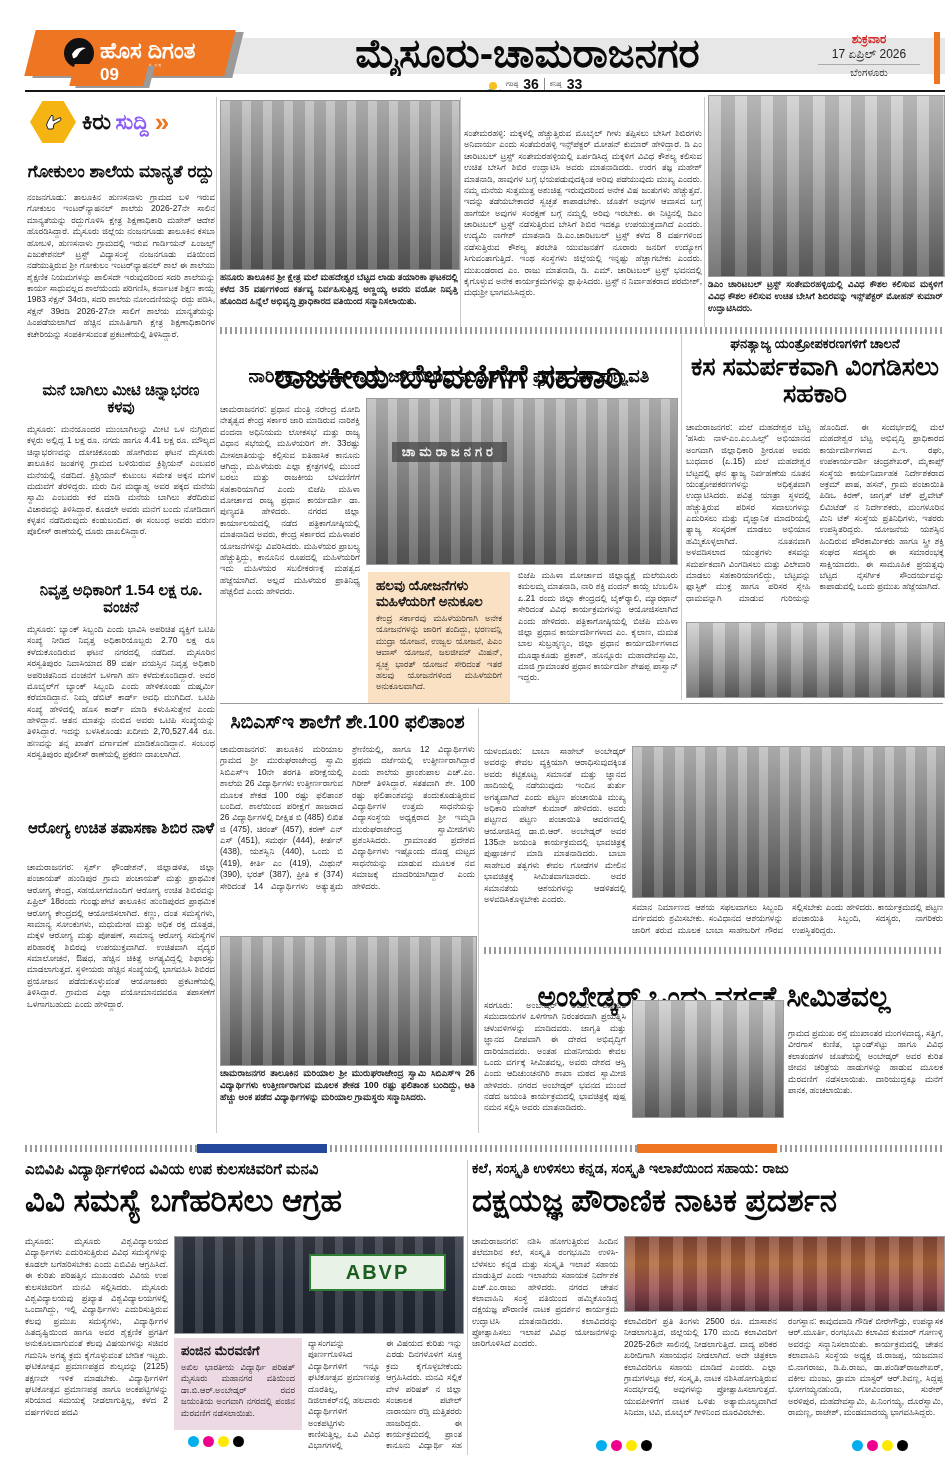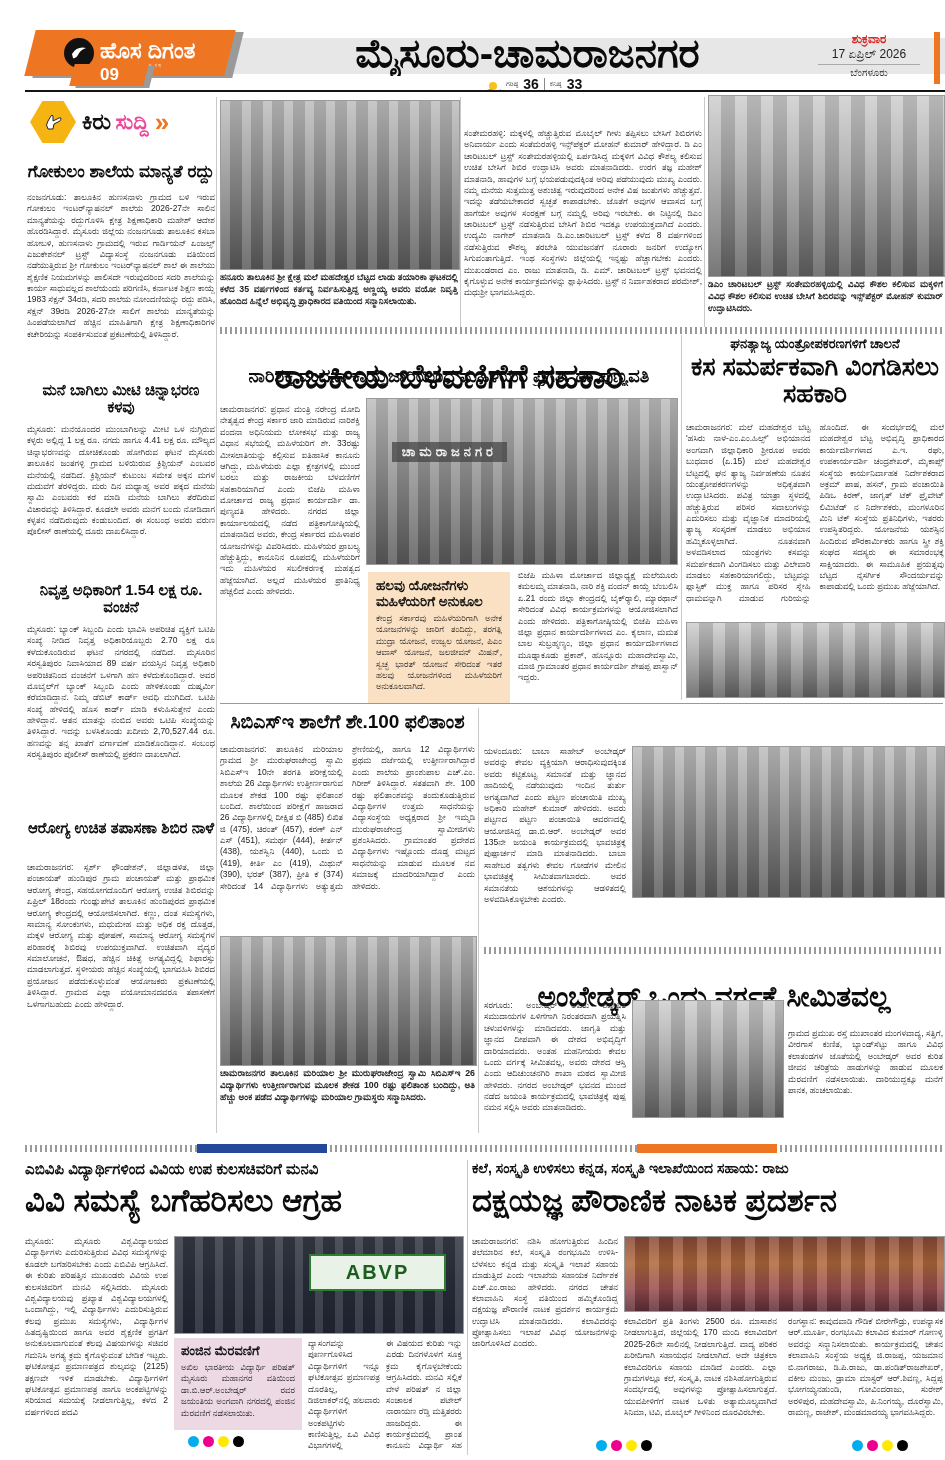--- a/index.html
+++ b/index.html
@@ -96,21 +96,21 @@
 
   <div class="abs" style="left:30px;top:100px;width:185px;height:44px;display:flex;align-items:center;gap:6px;">
     <span style="display:inline-flex;width:46px;height:44px;
           background:#f5b411;clip-path:polygon(27% 2%,73% 2%,100% 50%,73% 98%,27% 98%,0% 50%);align-items:center;justify-content:center;">
       <svg width="26" height="26" viewBox="0 0 26 26">
         <path d="M8 20 Q5 16 8 12 L11 7 Q12 5 13 7 L13 12 L19 9 Q21 8 21 10 Q21 12 18 13 L14 15 L13 20 Z" fill="#fff" stroke="#222" stroke-width="1"></path>
       </svg>
     </span>
     <span style="white-space:nowrap;">
       <span style="font-size:22px;font-weight:bold;color:#111;">ಕಿರು</span>
-      <span style="font-size:21px;font-weight:bold;color:#ec4899;">ಸುದ್ದಿ</span>
+      <span style="font-size:21px;font-weight:bold;color:#8b5cf6;">ಸುದ್ದಿ</span>
     </span>
     <span style="color:#ee7623;font-weight:bold;font-size:26px;line-height:1;">»</span>
   </div>
 
   <div class="abs section-title-left" style="left:27px;top:162px;width:188px;height:38px;font-size:17px;">ಗೋಕುಲಂ ಶಾಲೆಯ ಮಾನ್ಯತೆ ರದ್ದು</div>
   <div class="abs body-text" style="left:27px;top:192px;width:188px;height:185px;">ನಂಜನಗೂಡು: ತಾಲೂಕಿನ ಹುಣಸನಾಳು ಗ್ರಾಮದ ಬಳಿ ಇರುವ ಗೋಕುಲಂ ಇಂಟರ್‌ನ್ಯಾಷನಲ್ ಶಾಲೆಯ 2026-27ನೇ ಸಾಲಿನ ಮಾನ್ಯತೆಯನ್ನು ರದ್ದುಗೊಳಿಸಿ ಕ್ಷೇತ್ರ ಶಿಕ್ಷಣಾಧಿಕಾರಿ ಮಹೇಶ್ ಆದೇಶ ಹೊರಡಿಸಿದ್ದಾರೆ. ಮೈಸೂರು ಜಿಲ್ಲೆಯ ನಂಜನಗೂಡು ತಾಲೂಕಿನ ಕಸಬಾ ಹೋಬಳಿ, ಹುಣಸನಾಳು ಗ್ರಾಮದಲ್ಲಿ ಇರುವ ಗಾರ್ಡಿಯನ್ ಏಂಜಲ್ಸ್ ಎಜುಕೇಶನಲ್ ಟ್ರಸ್ಟ್ ವಿದ್ಯಾಸಂಸ್ಥೆ ನಂಜನಗೂಡು ವತಿಯಿಂದ ನಡೆಯುತ್ತಿರುವ ಶ್ರೀ ಗೋಕುಲಂ ಇಂಟರ್‌ನ್ಯಾಷನಲ್ ಶಾಲೆ ಈ ಶಾಲೆಯು ಶೈಕ್ಷಣಿಕ ನಿಯಮಗಳನ್ನು ಪಾಲಿಸದೇ ಇರುವುದರಿಂದ ಸದರಿ ಶಾಲೆಯನ್ನು ಕಾರ್ಯ ಸಾಧುವಲ್ಲದ ಶಾಲೆಯೆಂದು ಪರಿಗಣಿಸಿ, ಕರ್ನಾಟಕ ಶಿಕ್ಷಣ ಕಾಯ್ದೆ 1983 ಸೆಕ್ಷನ್ 34ರಡಿ, ಸದರಿ ಶಾಲೆಯ ನೋಂದಣಿಯನ್ನು ರದ್ದು ಪಡಿಸಿ, ಸೆಕ್ಷನ್ 39ರಡಿ 2026-27ನೇ ಸಾಲಿಗೆ ಶಾಲೆಯ ಮಾನ್ಯತೆಯನ್ನು ಹಿಂಪಡೆಯಲಾಗಿದೆ ಹೆಚ್ಚಿನ ಮಾಹಿತಿಗಾಗಿ ಕ್ಷೇತ್ರ ಶಿಕ್ಷಣಾಧಿಕಾರಿಗಳ ಕಚೇರಿಯನ್ನು ಸಂಪರ್ಕಿಸುವಂತೆ ಪ್ರಕಟಣೆಯಲ್ಲಿ ತಿಳಿಸಿದ್ದಾರೆ.</div>
 
   <div class="abs section-title-left" style="left:27px;top:382px;width:188px;height:38px;font-size:15px;">ಮನೆ ಬಾಗಿಲು ಮೀಟಿ ಚಿನ್ನಾಭರಣ ಕಳವು</div>
   <div class="abs body-text" style="left:27px;top:424px;width:188px;height:155px;">ಮೈಸೂರು: ಮನೆಯೊಂದರ ಮುಂಬಾಗಿಲನ್ನು ಮೀಟಿ ಒಳ ನುಗ್ಗಿರುವ ಕಳ್ಳರು ಅಲ್ಲಿದ್ದ 1 ಲಕ್ಷ ರೂ. ನಗದು ಹಾಗೂ 4.41 ಲಕ್ಷ ರೂ. ಮೌಲ್ಯದ ಚಿನ್ನಾಭರಣವನ್ನು ದೋಚಿಕೊಂಡು ಹೋಗಿರುವ ಘಟನೆ ಮೈಸೂರು ತಾಲೂಕಿನ ಜಂತಗಳ್ಳಿ ಗ್ರಾಮದ ಬಳಿಯಿರುವ ಕ್ರಿಶ್ಚಿಯನ್ ಎಂಬವರ ಮನೆಯಲ್ಲಿ ನಡೆದಿದೆ. ಕ್ರಿಶ್ಚಿಯನ್ ಕುಟುಂಬ ಸಮೇತ ಅಕ್ಕನ ಮಗಳ ಮದುವೆಗೆ ತೆರಳಿದ್ದರು. ಮರು ದಿನ ಮಧ್ಯಾಹ್ನ ಅವರ ಪಕ್ಕದ ಮನೆಯ ಸ್ವಾಮಿ ಎಂಬವರು ಕರೆ ಮಾಡಿ ಮನೆಯ ಬಾಗಿಲು ತೆರೆದಿರುವ ವಿಚಾರವನ್ನು ತಿಳಿಸಿದ್ದಾರೆ. ಕೂಡಲೇ ಅವರು ಮನೆಗೆ ಬಂದು ನೋಡಿದಾಗ ಕಳ್ಳತನ ನಡೆದಿರುವುದು ಕಂಡುಬಂದಿದೆ. ಈ ಸಂಬಂಧ ಅವರು ವರುಣ ಪೊಲೀಸ್ ಠಾಣೆಯಲ್ಲಿ ದೂರು ದಾಖಲಿಸಿದ್ದಾರೆ.</div>
 
@@ -138,21 +138,21 @@
   <div class="abs headline" style="left:220px;top:358px;width:458px;height:42px;font-size:34px;white-space:nowrap;">ರಾಜಕೀಯ ಬೆಳವಣಿಗೆಗೆ ಸಹಕಾರಿ</div>
 
   <div class="abs body-text" style="left:220px;top:404px;width:140px;height:300px;">ಚಾಮರಾಜನಗರ: ಪ್ರಧಾನ ಮಂತ್ರಿ ನರೇಂದ್ರ ಮೋದಿ ನೇತೃತ್ವದ ಕೇಂದ್ರ ಸರ್ಕಾರ ಜಾರಿ ಮಾಡಿರುವ ನಾರಿಶಕ್ತಿ ವಂದನಾ ಅಧಿನಿಯಮ ಲೋಕಸಭೆ ಮತ್ತು ರಾಜ್ಯ ವಿಧಾನ ಸಭೆಯಲ್ಲಿ ಮಹಿಳೆಯರಿಗೆ ಶೇ. 33ರಷ್ಟು ಮೀಸಲಾತಿಯನ್ನು ಕಲ್ಪಿಸುವ ಐತಿಹಾಸಿಕ ಕಾನೂನು ಆಗಿದ್ದು, ಮಹಿಳೆಯರು ಎಲ್ಲಾ ಕ್ಷೇತ್ರಗಳಲ್ಲಿ ಮುಂದೆ ಬರಲು ಮತ್ತು ರಾಜಕೀಯ ಬೆಳವಣಿಗೆಗೆ ಸಹಕಾರಿಯಾಗಿದೆ ಎಂದು ಬಿಜೆಪಿ ಮಹಿಳಾ ಮೋರ್ಚಾದ ರಾಜ್ಯ ಪ್ರಧಾನ ಕಾರ್ಯದರ್ಶಿ ಡಾ. ಪುಣ್ಯವತಿ ಹೇಳಿದರು. ನಗರದ ಜಿಲ್ಲಾ ಕಾರ್ಯಾಲಯದಲ್ಲಿ ನಡೆದ ಪತ್ರಿಕಾಗೋಷ್ಠಿಯಲ್ಲಿ ಮಾತನಾಡಿದ ಅವರು, ಕೇಂದ್ರ ಸರ್ಕಾರದ ಮಹಿಳಾಪರ ಯೋಜನೆಗಳನ್ನು ವಿವರಿಸಿದರು. ಮಹಿಳೆಯರ ಪ್ರಾಬಲ್ಯ ಹೆಚ್ಚುತ್ತಿದ್ದು, ಕಾನೂನಿನ ರೂಪದಲ್ಲಿ ಮಹಿಳೆಯರಿಗೆ ಇದು ಮಹಿಳೆಯರ ಸಬಲೀಕರಣಕ್ಕೆ ಮಹತ್ವದ ಹೆಜ್ಜೆಯಾಗಿದೆ. ಅಲ್ಲದೆ ಮಹಿಳೆಯರ ಪ್ರಾತಿನಿಧ್ಯ ಹೆಚ್ಚಲಿದೆ ಎಂದು ಹೇಳಿದರು.</div>
 
   <div class="photo gray" style="left:366px;top:398px;width:310px;height:165px;">
     <span class="photo-strip">ಚಾಮರಾಜನಗರ</span>
   </div>
 
   <div class="abs" style="left:368px;top:572px;width:142px;height:132px;background:#fbe1c3;padding:6px 8px;box-sizing:border-box;">
     <div style="font-size:13.5px;font-weight:bold;line-height:1.15;margin-bottom:4px;">ಹಲವು ಯೋಜನೆಗಳು ಮಹಿಳೆಯರಿಗೆ ಅನುಕೂಲ</div>
-    <div class="body-text" style="height:78px;">ಕೇಂದ್ರ ಸರ್ಕಾರವು ಮಹಿಳೆಯರಿಗಾಗಿ ಅನೇಕ ಯೋಜನೆಗಳನ್ನು ಜಾರಿಗೆ ತಂದಿದ್ದು, ತರಗತ್ಲಿ ಮುದ್ರಾ ಯೋಜನೆ, ಉಜ್ವಲ ಯೋಜನೆ, ಪಿಎಂ ಆವಾಸ್ ಯೋಜನೆ, ಜಲಜೀವನ್ ಮಿಷನ್, ಸ್ವಚ್ಛ ಭಾರತ್ ಯೋಜನೆ ಸೇರಿದಂತೆ ಇತರೆ ಹಲವು ಯೋಜನೆಗಳಿಂದ ಮಹಿಳೆಯರಿಗೆ ಅನುಕೂಲವಾಗಿದೆ.</div>
+    <div class="body-text" style="height:78px;">ಕೇಂದ್ರ ಸರ್ಕಾರವು ಮಹಿಳೆಯರಿಗಾಗಿ ಅನೇಕ ಯೋಜನೆಗಳನ್ನು ಜಾರಿಗೆ ತಂದಿದ್ದು, ಭರಣವನ್ಲಿ ಮುದ್ರಾ ಯೋಜನೆ, ಉಜ್ವಲ ಯೋಜನೆ, ಪಿಎಂ ಆವಾಸ್ ಯೋಜನೆ, ಜಲಜೀವನ್ ಮಿಷನ್, ಸ್ವಚ್ಛ ಭಾರತ್ ಯೋಜನೆ ಸೇರಿದಂತೆ ಇತರೆ ಹಲವು ಯೋಜನೆಗಳಿಂದ ಮಹಿಳೆಯರಿಗೆ ಅನುಕೂಲವಾಗಿದೆ.</div>
   </div>
 
   <div class="abs body-text" style="left:518px;top:570px;width:160px;height:134px;">ಬಿಜೆಪಿ ಮಹಿಳಾ ಮೋರ್ಚಾದ ಜಿಲ್ಲಾಧ್ಯಕ್ಷೆ ಮಲೆಯೂರು ಕಮಲಮ್ಮ ಮಾತನಾಡಿ, ನಾರಿ ಶಕ್ತಿ ವಂದನ್ ಕಾಯ್ದೆ ಬೆಂಬಲಿಸಿ ಏ.21 ರಂದು ಜಿಲ್ಲಾ ಕೇಂದ್ರದಲ್ಲಿ ಬೈಕ್‌ರ‍್ಯಾಲಿ, ಮ್ಯಾರಥಾನ್ ಸೇರಿದಂತೆ ವಿವಿಧ ಕಾರ್ಯಕ್ರಮಗಳನ್ನು ಆಯೋಜಿಸಲಾಗಿದೆ ಎಂದು ಹೇಳಿದರು. ಪತ್ರಿಕಾಗೋಷ್ಠಿಯಲ್ಲಿ ಬಿಜೆಪಿ ಮಹಿಳಾ ಜಿಲ್ಲಾ ಪ್ರಧಾನ ಕಾರ್ಯದರ್ಶಿಗಳಾದ ಎಂ. ಕೈಲಾಣ, ಮಮತ ಬಾಲ ಸುಬ್ರಹ್ಮಣ್ಯಂ, ಜಿಲ್ಲಾ ಪ್ರಧಾನ ಕಾರ್ಯದರ್ಶಿಗಳಾದ ಮೂಡ್ನಾಕೂಡು ಪ್ರಕಾಶ್, ಹೊನ್ನೂರು ಮಹಾದೇವಸ್ವಾಮಿ, ಮಾಜಿ ಗ್ರಾಮಾಂತರ ಪ್ರಧಾನ ಕಾರ್ಯದರ್ಶಿ ಶೇಷಪ್ಪ ಪಾಸ್ವಾನ್ ಇದ್ದರು.</div>
 
   <div class="vrule" style="left:681px;top:335px;height:365px;"></div>
 
   <div class="abs kicker" style="left:686px;top:336px;width:258px;height:17px;font-size:13px;">ಘನತ್ಯಾಜ್ಯ ಯಂತ್ರೋಪಕರಣಗಳಿಗೆ ಚಾಲನೆ</div>
   <div class="abs headline" style="left:686px;top:353px;width:258px;height:64px;font-size:25px;">ಕಸ ಸಮರ್ಪಕವಾಗಿ ವಿಂಗಡಿಸಲು ಸಹಕಾರಿ</div>
   <div class="abs body-text cols2" style="left:686px;top:422px;width:258px;height:196px;">ಚಾಮರಾಜನಗರ: ಮಲೆ ಮಹದೇಶ್ವರ ಬೆಟ್ಟ 'ಹಸಿರು ನಾಳೆ-ಎಂ.ಎಂ.ಹಿಲ್ಸ್' ಅಭಿಯಾನದ ಅಂಗವಾಗಿ ಜಿಲ್ಲಾಧಿಕಾರಿ ಶ್ರೀರೂಪ ಅವರು ಬುಧವಾರ (ಏ.15) ಮಲೆ ಮಹದೇಶ್ವರ ಬೆಟ್ಟದಲ್ಲಿ ಘನ ತ್ಯಾಜ್ಯ ನಿರ್ವಹಣೆಯ ನೂತನ ಯಂತ್ರೋಪಕರಣಗಳನ್ನು ಅಧಿಕೃತವಾಗಿ ಉದ್ಘಾಟಿಸಿದರು. ಪವಿತ್ರ ಯಾತ್ರಾ ಸ್ಥಳದಲ್ಲಿ ಹೆಚ್ಚುತ್ತಿರುವ ಪರಿಸರ ಸವಾಲುಗಳನ್ನು ಎದುರಿಸಲು ಮತ್ತು ವೈಜ್ಞಾನಿಕ ಮಾದರಿಯಲ್ಲಿ ತ್ಯಾಜ್ಯ ಸಂಸ್ಕರಣೆ ಮಾಡಲು ಅಭಿಯಾನ ಹಮ್ಮಿಕೊಳ್ಳಲಾಗಿದೆ. ನೂತನವಾಗಿ ಅಳವಡಿಸಲಾದ ಯಂತ್ರಗಳು ಕಸವನ್ನು ಸಮರ್ಪಕವಾಗಿ ವಿಂಗಡಿಸಲು ಮತ್ತು ವಿಲೇವಾರಿ ಮಾಡಲು ಸಹಕಾರಿಯಾಗಲಿದ್ದು, ಬೆಟ್ಟವನ್ನು ಪ್ಲಾಸ್ಟಿಕ್ ಮುಕ್ತ ಹಾಗೂ ಪರಿಸರ ಸ್ನೇಹಿ ಧಾಮವನ್ನಾಗಿ ಮಾಡುವ ಗುರಿಯನ್ನು ಹೊಂದಿದೆ. ಈ ಸಂದರ್ಭದಲ್ಲಿ ಮಲೆ ಮಹದೇಶ್ವರ ಬೆಟ್ಟ ಅಭಿವೃದ್ಧಿ ಪ್ರಾಧಿಕಾರದ ಕಾರ್ಯದರ್ಶಿಗಳಾದ ಎ.ಇ. ರಘು, ಉಪಕಾರ್ಯದರ್ಶಿ ಚಂದ್ರಶೇಖರ್, ಮೈಕಾಪ್ಸ್ ಸಂಸ್ಥೆಯ ಕಾರ್ಯನಿರ್ವಾಹಕ ನಿರ್ದೇಶಕರಾದ ಅಕ್ರಮ್ ಪಾಷ, ಹಸನ್, ಗ್ರಾಮ ಪಂಚಾಯಿತಿ ಪಿಡಿಒ ಕಿರಣ್, ಜಾಗೃತ್ ಟೆಕ್ ಪ್ರೈವೇಟ್ ಲಿಮಿಟೆಡ್ ನ ನಿರ್ದೇಶಕರು, ಮಂಗಳೂರಿನ ಮಿನಿ ಟೆಕ್ ಸಂಸ್ಥೆಯ ಪ್ರತಿನಿಧಿಗಳು, ಇತರರು ಉಪಸ್ಥಿತರಿದ್ದರು. ಯೋಜನೆಯ ಯಶಸ್ಸಿನ ಹಿಂದಿರುವ ಪೌರಕಾರ್ಮಿಕರು ಹಾಗೂ ಸ್ತ್ರೀ ಶಕ್ತಿ ಸಂಘದ ಸದಸ್ಯರು ಈ ಸಮಾರಂಭಕ್ಕೆ ಸಾಕ್ಷಿಯಾದರು. ಈ ಸಾಮೂಹಿಕ ಪ್ರಯತ್ನವು ಬೆಟ್ಟದ ನೈಸರ್ಗಿಕ ಸೌಂದರ್ಯವನ್ನು ಕಾಪಾಡುವಲ್ಲಿ ಒಂದು ಪ್ರಮುಖ ಹೆಜ್ಜೆಯಾಗಿದೆ.</div>
   <div class="photo gray2" style="left:686px;top:622px;width:257px;height:74px;"></div>
@@ -161,20 +161,21 @@
 
   <div class="abs headline" style="left:220px;top:712px;width:255px;height:26px;font-size:19px;white-space:nowrap;">ಸಿಬಿಎಸ್‌ಇ ಶಾಲೆಗೆ ಶೇ.100 ಫಲಿತಾಂಶ</div>
   <div class="abs body-text cols2" style="left:220px;top:744px;width:255px;height:188px;">ಚಾಮರಾಜನಗರ: ತಾಲೂಕಿನ ಮರಿಯಾಲ ಗ್ರಾಮದ ಶ್ರೀ ಮುರುಘರಾಜೇಂದ್ರ ಸ್ವಾಮಿ ಸಿಬಿಎಸ್‌ಇ 10ನೇ ತರಗತಿ ಪರೀಕ್ಷೆಯಲ್ಲಿ ಶಾಲೆಯ 26 ವಿದ್ಯಾರ್ಥಿಗಳು ಉತ್ತೀರ್ಣರಾಗುವ ಮೂಲಕ ಶೇಕಡ 100 ರಷ್ಟು ಫಲಿತಾಂಶ ಬಂದಿದೆ. ಶಾಲೆಯಿಂದ ಪರೀಕ್ಷೆಗೆ ಹಾಜರಾದ 26 ವಿದ್ಯಾರ್ಥಿಗಳಲ್ಲಿ ದೀಕ್ಷಿತ ಬಿ (485) ಲಿಖಿತ ಜಿ (475), ಚಿರಂತ್ (457), ಕರಣ್ ಎನ್ ಎಸ್ (451), ಸಮರ್ಥ (444), ಕೀರ್ತನ್ (438), ಯಶಸ್ವಿನಿ (440), ಒಂದು ಬಿ (419), ಕೀರ್ತಿ ಎಂ (419), ಮಿಥುನ್ (390), ಭರತ್ (387), ಪ್ರೀತಿ ಕೆ (374) ಸೇರಿದಂತೆ 14 ವಿದ್ಯಾರ್ಥಿಗಳು ಅತ್ಯುತ್ತಮ ಶ್ರೇಣಿಯಲ್ಲಿ, ಹಾಗೂ 12 ವಿದ್ಯಾರ್ಥಿಗಳು ಪ್ರಥಮ ದರ್ಜೆಯಲ್ಲಿ ಉತ್ತೀರ್ಣರಾಗಿದ್ದಾರೆ ಎಂದು ಶಾಲೆಯ ಪ್ರಾಂಶುಪಾಲ ಎಚ್.ಎಂ. ಗಿರೀಶ್ ತಿಳಿಸಿದ್ದಾರೆ. ಸತತವಾಗಿ ಶೇ. 100 ರಷ್ಟು ಫಲಿತಾಂಶವನ್ನು ತಂದುಕೊಡುತ್ತಿರುವ ವಿದ್ಯಾರ್ಥಿಗಳ ಉತ್ತಮ ಸಾಧನೆಯನ್ನು ವಿದ್ಯಾಸಂಸ್ಥೆಯ ಅಧ್ಯಕ್ಷರಾದ ಶ್ರೀ ಇಮ್ಮಡಿ ಮುರುಘರಾಜೇಂದ್ರ ಸ್ವಾಮೀಜಿಗಳು ಪ್ರಶಂಸಿಸಿದರು. ಗ್ರಾಮಾಂತರ ಪ್ರದೇಶದ ವಿದ್ಯಾರ್ಥಿಗಳು ಇಷ್ಟೊಂದು ದೊಡ್ಡ ಮಟ್ಟದ ಸಾಧನೆಯನ್ನು ಮಾಡುವ ಮೂಲಕ ನವ ಸಮಾಜಕ್ಕೆ ಮಾದರಿಯಾಗಿದ್ದಾರೆ ಎಂದು ಹೇಳಿದರು.</div>
   <div class="photo gray" style="left:220px;top:936px;width:255px;height:128px;"></div>
   <div class="abs caption" style="left:220px;top:1068px;width:255px;height:62px;">ಚಾಮರಾಜನಗರ ತಾಲೂಕಿನ ಮರಿಯಾಲ ಶ್ರೀ ಮುರುಘರಾಜೇಂದ್ರ ಸ್ವಾಮಿ ಸಿಬಿಎಸ್‌ಇ 26 ವಿದ್ಯಾರ್ಥಿಗಳು ಉತ್ತೀರ್ಣರಾಗುವ ಮೂಲಕ ಶೇಕಡ 100 ರಷ್ಟು ಫಲಿತಾಂಶ ಬಂದಿದ್ದು, ಅತಿ ಹೆಚ್ಚು ಅಂಕ ಪಡೆದ ವಿದ್ಯಾರ್ಥಿಗಳನ್ನು ಮರಿಯಾಲ ಗ್ರಾಮಸ್ಥರು ಸನ್ಮಾನಿಸಿದರು.</div>
 
   <div class="vrule" style="left:478px;top:708px;height:425px;"></div>
 
   <div class="abs body-text" style="left:484px;top:746px;width:142px;height:196px;">ಯಳಂದೂರು: ಬಾಬಾ ಸಾಹೇಬ್ ಅಂಬೇಡ್ಕರ್ ಅವರನ್ನು ಕೇವಲ ವ್ಯಕ್ತಿಯಾಗಿ ಆರಾಧಿಸುವುದಕ್ಕಿಂತ ಅವರು ಕಟ್ಟಿಕೊಟ್ಟ ಸಮಾನತೆ ಮತ್ತು ಜ್ಞಾನದ ಹಾದಿಯಲ್ಲಿ ನಡೆಯುವುದು ಇಂದಿನ ತುರ್ತು ಅಗತ್ಯವಾಗಿದೆ ಎಂದು ಪಟ್ಟಣ ಪಂಚಾಯಿತಿ ಮುಖ್ಯ ಅಧಿಕಾರಿ ಮಹೇಶ್ ಕುಮಾರ್ ಹೇಳಿದರು. ಅವರು ಪಟ್ಟಣದ ಪಟ್ಟಣ ಪಂಚಾಯಿತಿ ಆವರಣದಲ್ಲಿ ಆಯೋಜಿಸಿದ್ದ ಡಾ.ಬಿ.ಆರ್. ಅಂಬೇಡ್ಕರ್ ಅವರ 135ನೇ ಜಯಂತಿ ಕಾರ್ಯಕ್ರಮದಲ್ಲಿ ಭಾವಚಿತ್ರಕ್ಕೆ ಪುಷ್ಪಾರ್ಚನೆ ಮಾಡಿ ಮಾತನಾಡಿದರು. ಬಾಬಾ ಸಾಹೇಬರ ತತ್ವಗಳು ಕೇವಲ ಗೋಡೆಗಳ ಮೇಲಿನ ಭಾವಚಿತ್ರಕ್ಕೆ ಸೀಮಿತವಾಗಬಾರದು. ಅವರ ಸಮಾನತೆಯ ಆಶಯಗಳನ್ನು ಆಡಳಿತದಲ್ಲಿ ಅಳವಡಿಸಿಕೊಳ್ಳಬೇಕು ಎಂದರು.</div>
   <div class="photo gray" style="left:632px;top:746px;width:311px;height:150px;"></div>
+  <div class="abs body-text cols2" style="left:632px;top:902px;width:311px;height:40px;">ಸಮಾನ ನಿರ್ಮಾಣದ ಆಶಯ ಸಫಲವಾಗಲು ಸಿಬ್ಬಂದಿ ವರ್ಗದವರು ಶ್ರಮಿಸಬೇಕು. ಸಂವಿಧಾನದ ಆಶಯಗಳನ್ನು ಜಾರಿಗೆ ತರುವ ಮೂಲಕ ಬಾಬಾ ಸಾಹೇಬರಿಗೆ ಗೌರವ ಸಲ್ಲಿಸಬೇಕು ಎಂದು ಹೇಳಿದರು. ಕಾರ್ಯಕ್ರಮದಲ್ಲಿ ಪಟ್ಟಣ ಪಂಚಾಯಿತಿ ಸಿಬ್ಬಂದಿ, ಸದಸ್ಯರು, ನಾಗರಿಕರು ಉಪಸ್ಥಿತರಿದ್ದರು.</div>
 
   <div class="hatch" style="left:484px;top:947px;width:459px;"></div>
 
   <div class="abs headline" style="left:484px;top:958px;width:460px;height:36px;font-size:28px;white-space:nowrap;margin-top:24px;">ಅಂಬೇಡ್ಕರ್ ಒಂದು ವರ್ಗಕ್ಕೆ ಸೀಮಿತವಲ್ಲ</div>
   <div class="abs body-text" style="left:484px;top:1000px;width:142px;height:133px;">ಸರಗೂರು: ಅಂಬೇಡ್ಕರ್ ಅವರು ಶೋಷಿತ ಸಮುದಾಯಗಳ ಏಳಿಗೆಗಾಗಿ ನಿರಂತರವಾಗಿ ಪ್ರಯತ್ನಿಸಿ ಚಳುವಳಿಗಳನ್ನು ಮಾಡಿದವರು. ಜಾಗೃತಿ ಮತ್ತು ಜ್ಞಾನದ ದೀಪವಾಗಿ ಈ ದೇಶದ ಅಭಿವೃದ್ಧಿಗೆ ದಾರಿಯಾದವರು. ಅಂತಹ ಮಹನೀಯರು ಕೇವಲ ಒಂದು ವರ್ಗಕ್ಕೆ ಸೀಮಿತವಲ್ಲ, ಅವರು ದೇಶದ ಆಸ್ತಿ ಎಂದು ಆದಿಚುಂಚನಗಿರಿ ಶಾಖಾ ಮಠದ ಸ್ವಾಮೀಜಿ ಹೇಳಿದರು. ನಗರದ ಅಂಬೇಡ್ಕರ್ ಭವನದ ಮುಂದೆ ನಡೆದ ಜಯಂತಿ ಕಾರ್ಯಕ್ರಮದಲ್ಲಿ ಭಾವಚಿತ್ರಕ್ಕೆ ಪುಷ್ಪ ನಮನ ಸಲ್ಲಿಸಿ ಅವರು ಮಾತನಾಡಿದರು.</div>
   <div class="photo gray2" style="left:632px;top:1000px;width:150px;height:116px;"></div>
   <div class="abs body-text" style="left:788px;top:1028px;width:155px;height:133px;">ಗ್ರಾಮದ ಪ್ರಮುಖ ರಸ್ತೆ ಮುಖಾಂತರ ಮಂಗಳವಾದ್ಯ, ಸತ್ತಿಗೆ, ವೀರಗಾಸೆ ಕುಣಿತ, ಬ್ಯಾಂಡ್‌ಸೆಟ್ಟು ಹಾಗೂ ವಿವಿಧ ಕಲಾತಂಡಗಳ ಜೊತೆಯಲ್ಲಿ ಅಂಬೇಡ್ಕರ್ ಅವರ ಕುರಿತ ಜೀವನ ಚರಿತ್ರೆಯ ಹಾಡುಗಳನ್ನು ಹಾಡುವ ಮೂಲಕ ಮೆರವಣಿಗೆ ನಡೆಸಲಾಯಿತು. ದಾರಿಯುದ್ದಕ್ಕೂ ಮನೆಗೆ ಪಾನಕ, ಹಂಚಲಾಯಿತು.</div>
 
   <div class="hatch" style="left:25px;top:1145px;width:920px;"></div>
   <div class="abs" style="left:197px;top:1144px;width:130px;height:9px;background:#24489a;"></div>

